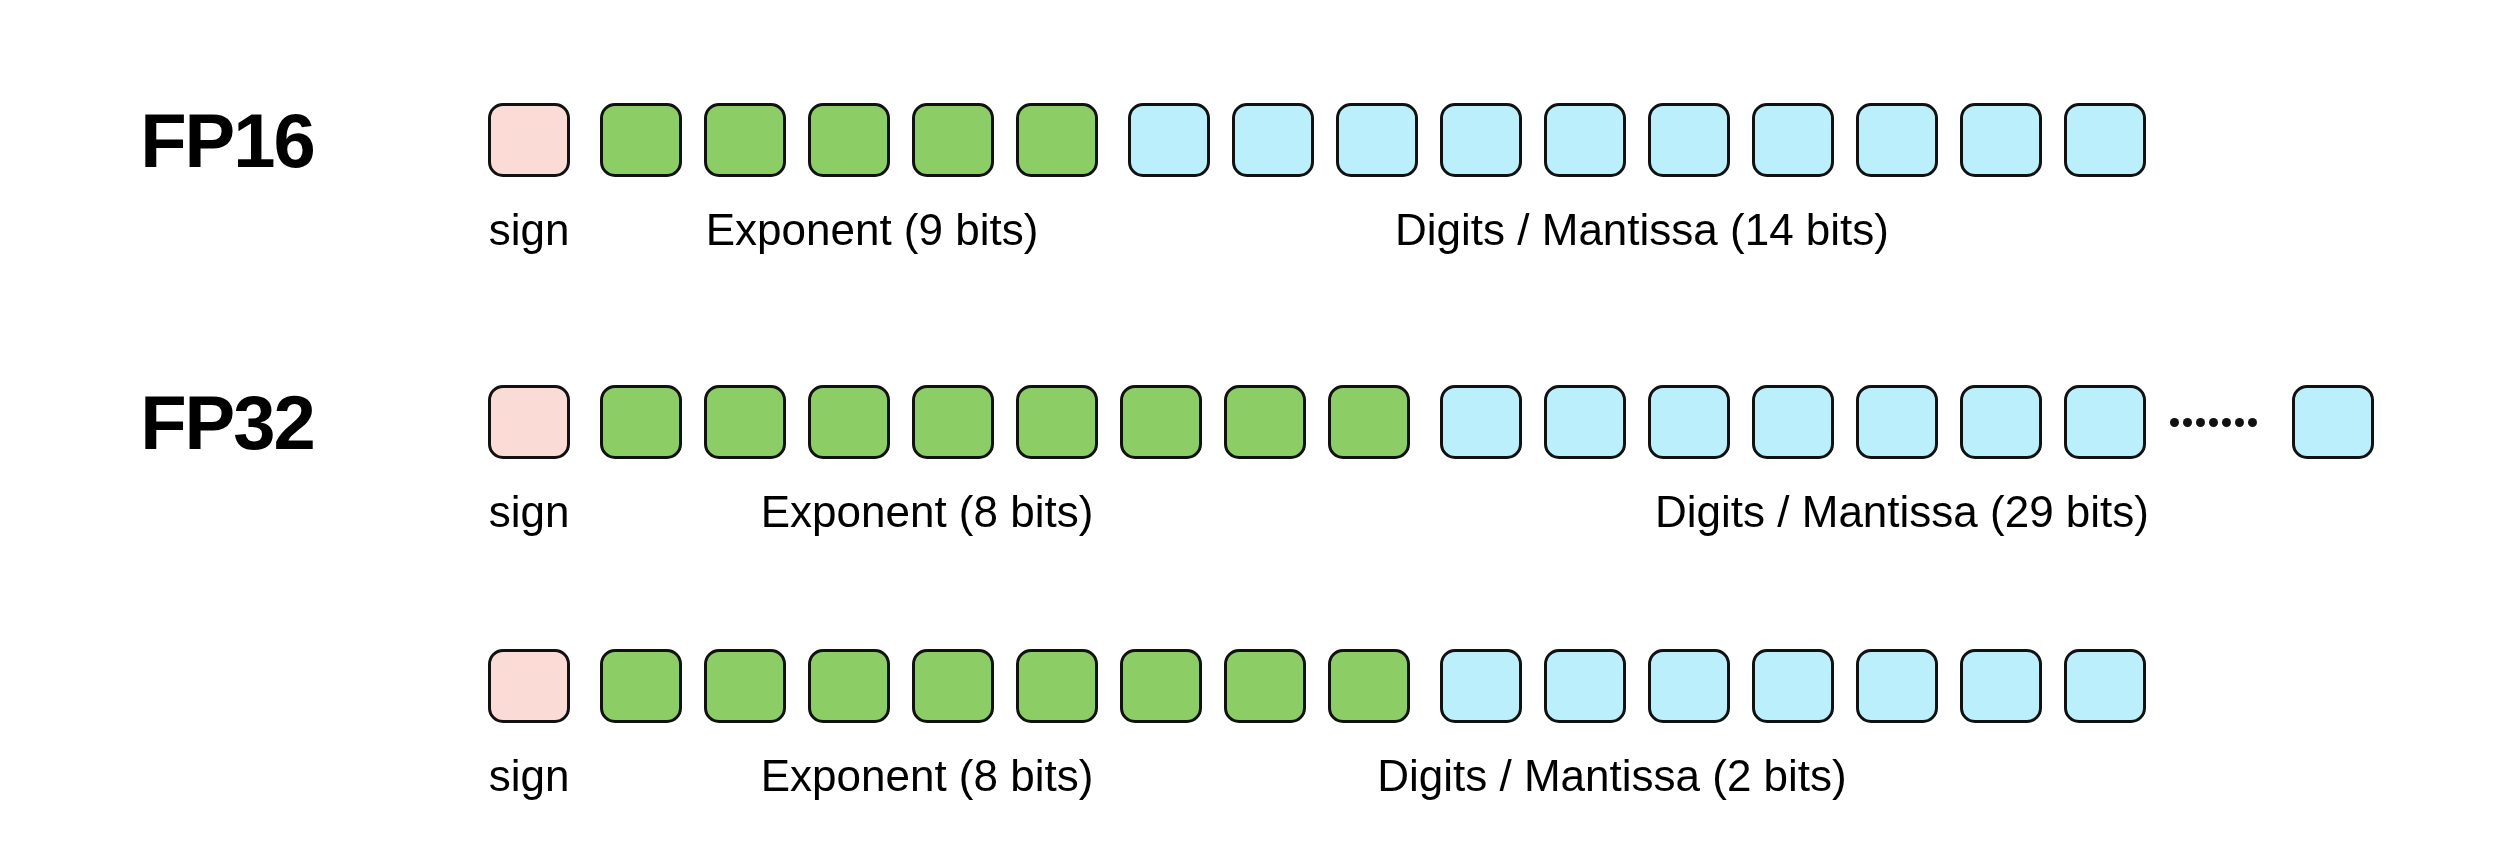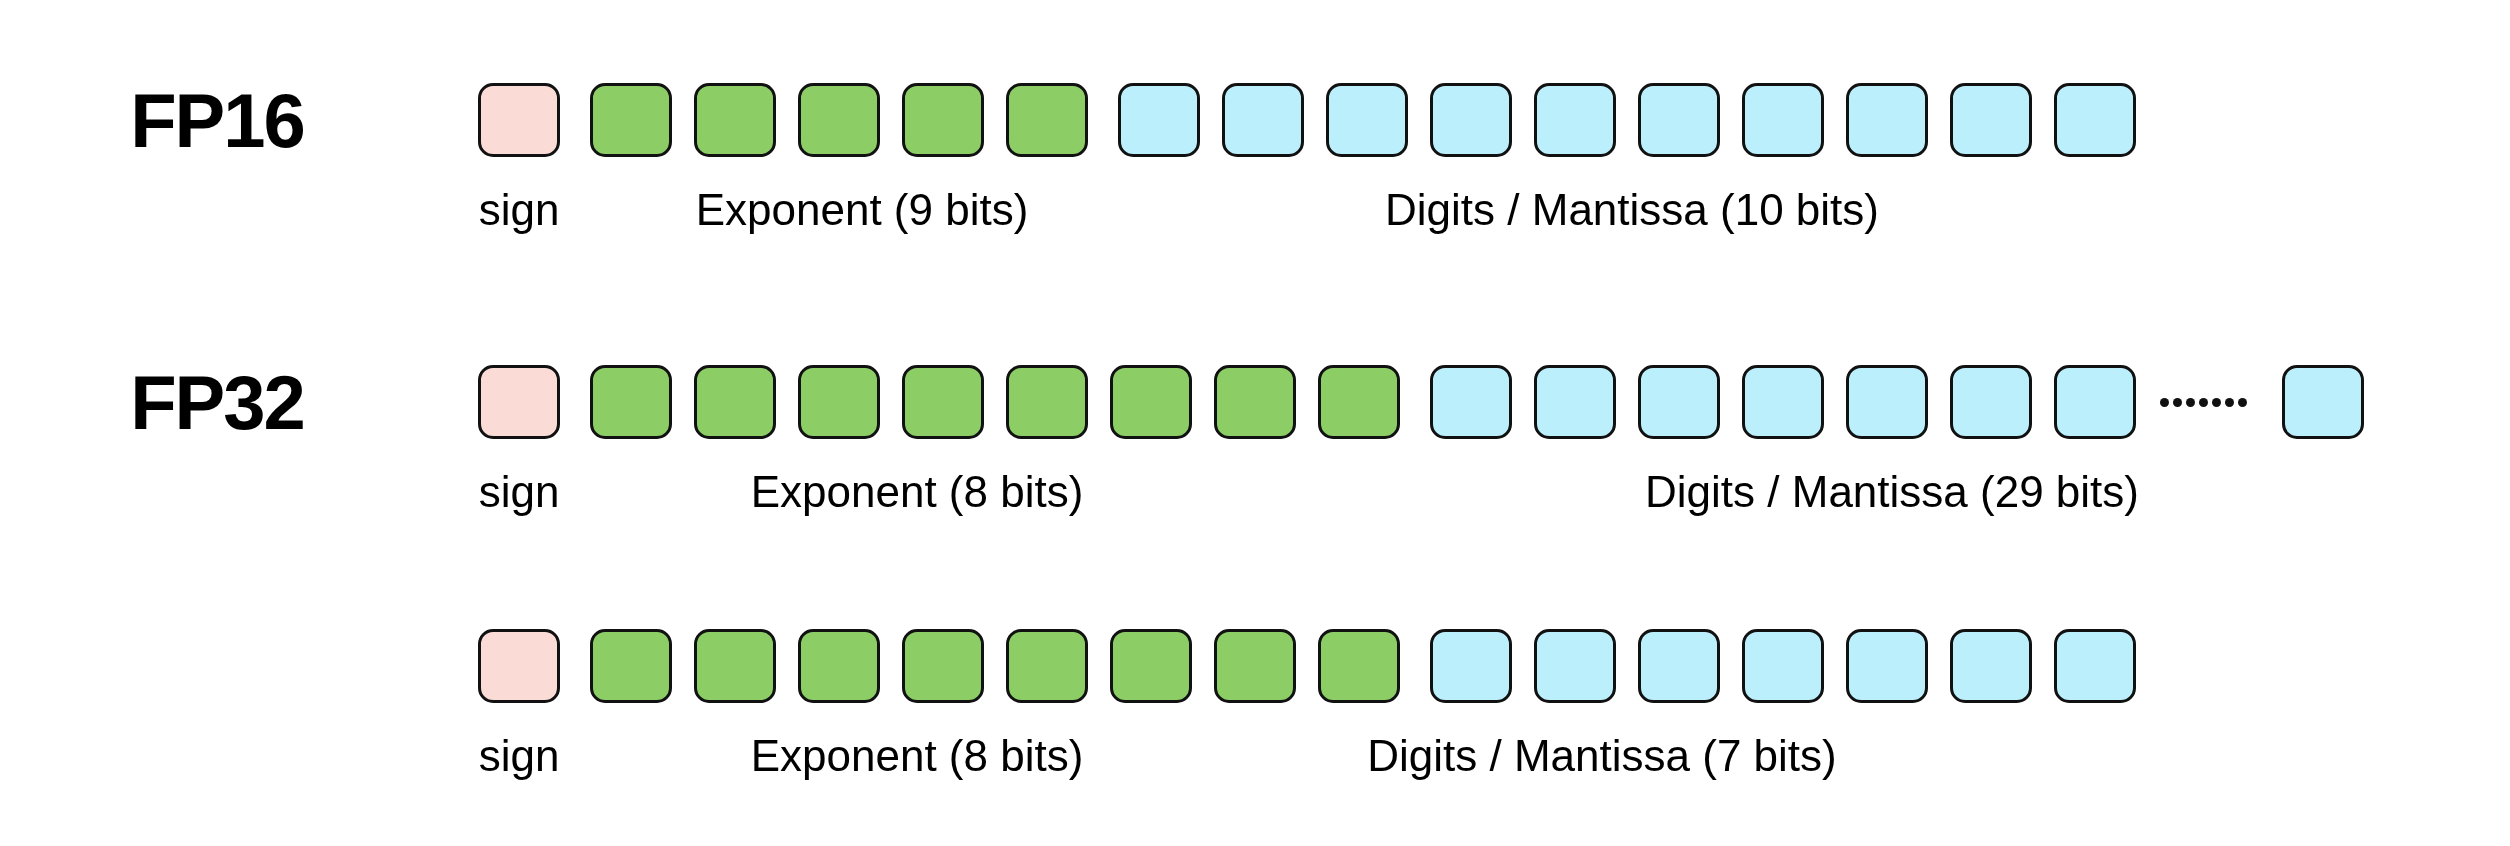--- a/index.html
+++ b/index.html
@@ -4,21 +4,21 @@
 <style>
   html,body{margin:0;padding:0;background:#fff;}
   .canvas{
     position:relative;
     width:2510px;height:846px;
     background:var(--bg,#fff);
     font-family:"Liberation Sans", sans-serif;
     color:var(--text,#000);
     overflow:hidden;
   }
-  .row{position:absolute;left:2px;right:0;height:230px;}
+  .row{position:absolute;left:12px;right:0;height:230px;margin-top:20px;}
   .r0{top:83px;}
   .r1{top:365px;}
   .r2{top:629px;}
   .fmt{
     position:absolute;left:50px;width:330px;top:37px;
     transform:translateY(-50%);
     text-align:center;
     font-size:76px;font-weight:600;letter-spacing:-2px;
     white-space:nowrap;
   }
@@ -66,21 +66,21 @@
         <div class="box man"></div>
         <div class="box man"></div>
         <div class="box man"></div>
         <div class="box man"></div>
         <div class="box man"></div>
         <div class="box man"></div>
         <div class="box man"></div>
       </div>
     <div class="sub" style="left:517px">sign</div>
     <div class="sub" style="left:860px">Exponent (9 bits)</div>
-    <div class="sub" style="left:1630px">Digits / Mantissa (10 bits)</div>
+    <div class="sub" style="left:1630px">Digits / Mantissa (14 bits)</div>
   </section>
 
   <section class="row r1">
     <div class="fmt">FP32</div>
     <div class="bits">
         <div class="box sign"></div>
         <div class="box exp gs"></div>
         <div class="box exp"></div>
         <div class="box exp"></div>
         <div class="box exp"></div>
@@ -125,16 +125,16 @@
         <div class="box man gs"></div>
         <div class="box man"></div>
         <div class="box man"></div>
         <div class="box man"></div>
         <div class="box man"></div>
         <div class="box man"></div>
         <div class="box man"></div>
       </div>
     <div class="sub" style="left:517px">sign</div>
     <div class="sub" style="left:915px">Exponent (8 bits)</div>
-    <div class="sub" style="left:1600px">Digits / Mantissa (7 bits)</div>
+    <div class="sub" style="left:1600px">Digits / Mantissa (2 bits)</div>
   </section>
 
 </div>
 
 </body></html>

